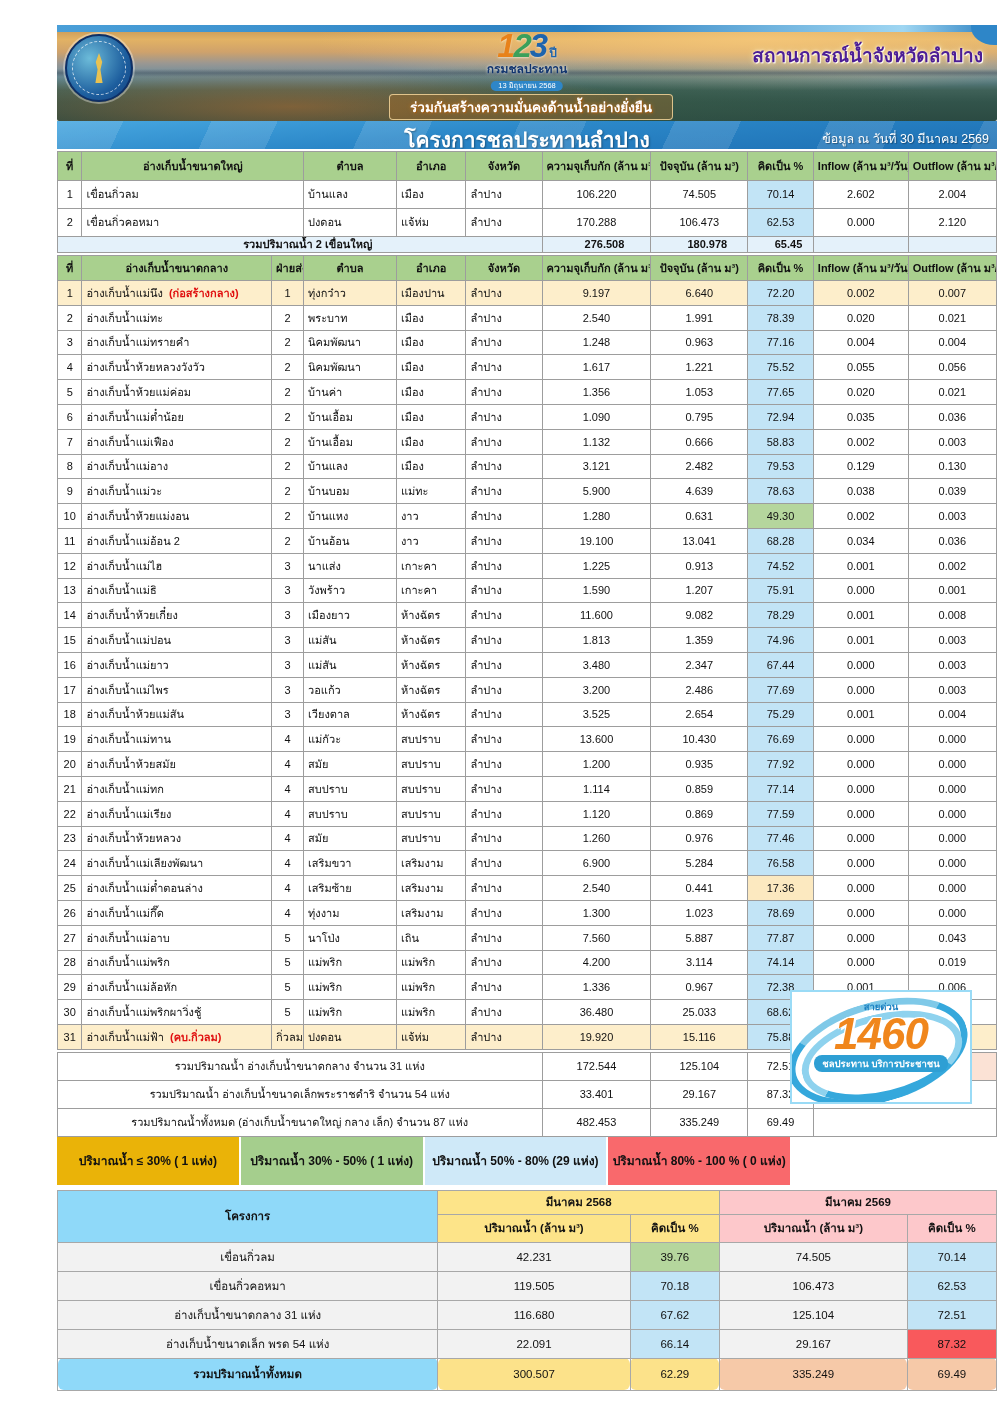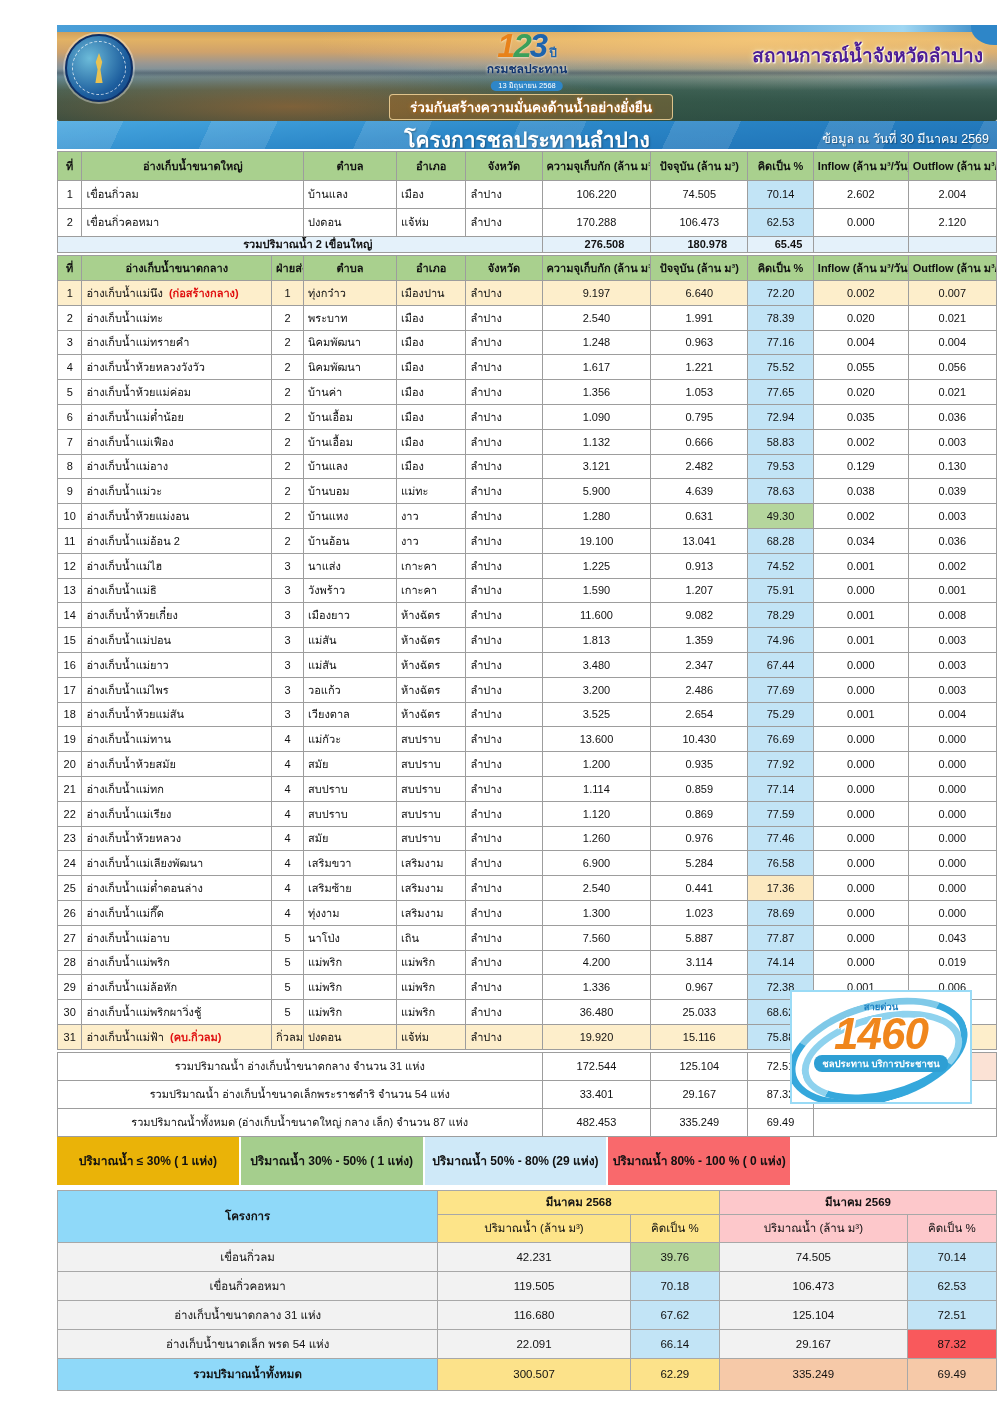--- a/index.html
+++ b/index.html
@@ -76,23 +76,23 @@
   .hl-num{font-size:44px;font-weight:bold;font-style:italic;color:#f0861c;line-height:.9;letter-spacing:-1px;
     text-shadow:-1px -1px 0 #fff,1px -1px 0 #fff,-1px 1px 0 #fff,2px 2px 0 #fff;}
   .hl-tag{display:inline-block;margin-top:2px;font-size:9.5px;font-weight:bold;color:#fff;background:#2e9fd4;border-radius:8px;padding:1px 8px;}
 
   
   table.cmp{width:100%;border-collapse:collapse;table-layout:fixed;margin-top:5px;}
   table.cmp th,table.cmp td{border:1px solid #a8a8a8;padding:0 4px;font-size:11.5px;overflow:hidden;white-space:nowrap;text-align:center;}
   .h-proj{background:#8fd9f9;font-weight:bold;font-size:13px;}
   .h-yel{background:#fde489;} .h-pink{background:#fdc8cb;}
   tr.cmp-h1 th{height:23px;font-weight:bold;}
-  tr.cmp-h2 th{height:27px;font-weight:400;}
+  tr.cmp-h2 th{height:27px;font-weight:700;}
   tr.cmp-r td{height:28px;background:#f2f2f2;}
-  tr.cmp-t td{height:31px;}
+  tr.cmp-t td{height:31px;border-radius:6px;}
   td.c-yel{background:#fce28a!important;} td.c-pch{background:#f6c9a8!important;}
   td.c-lab{background:#8fd9f9!important;font-weight:bold;font-size:12.5px;}
 </style>
 </head>
 <body>
 
 <div class="page">
   <div class="content">
 
     <div class="banner">

